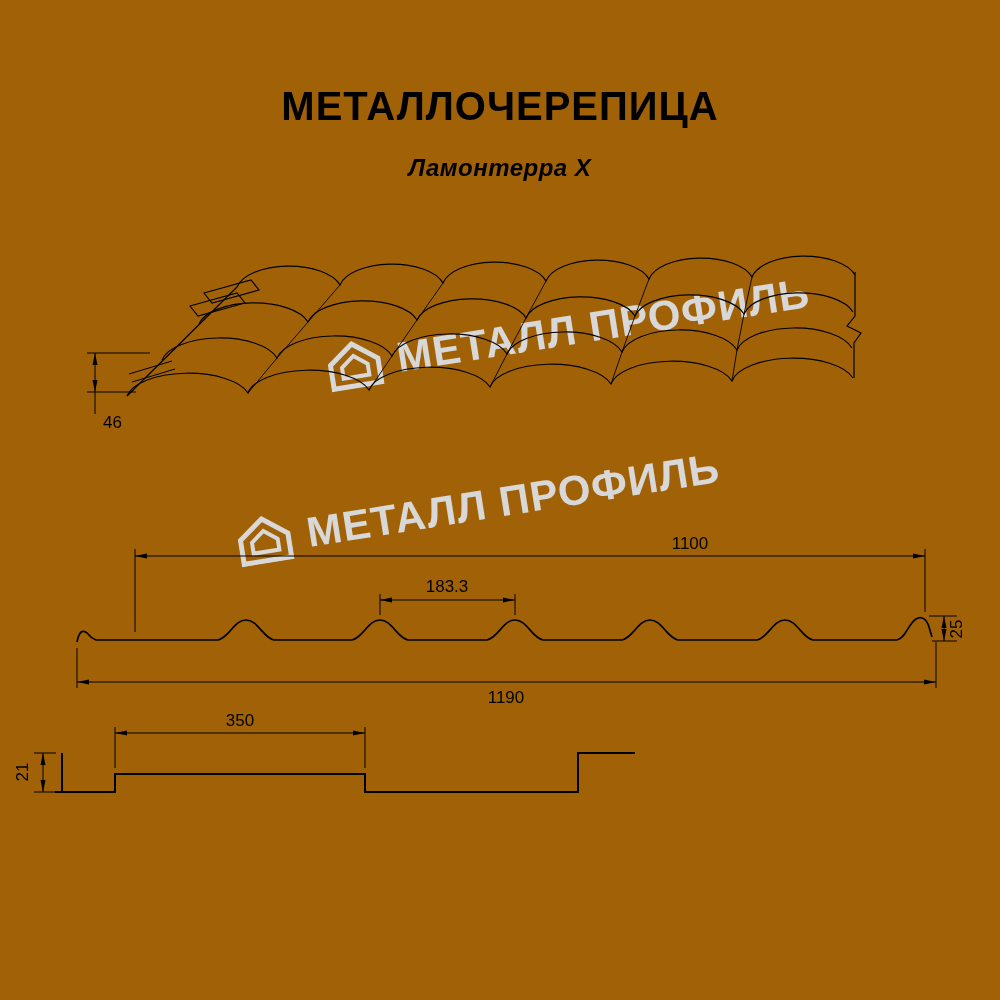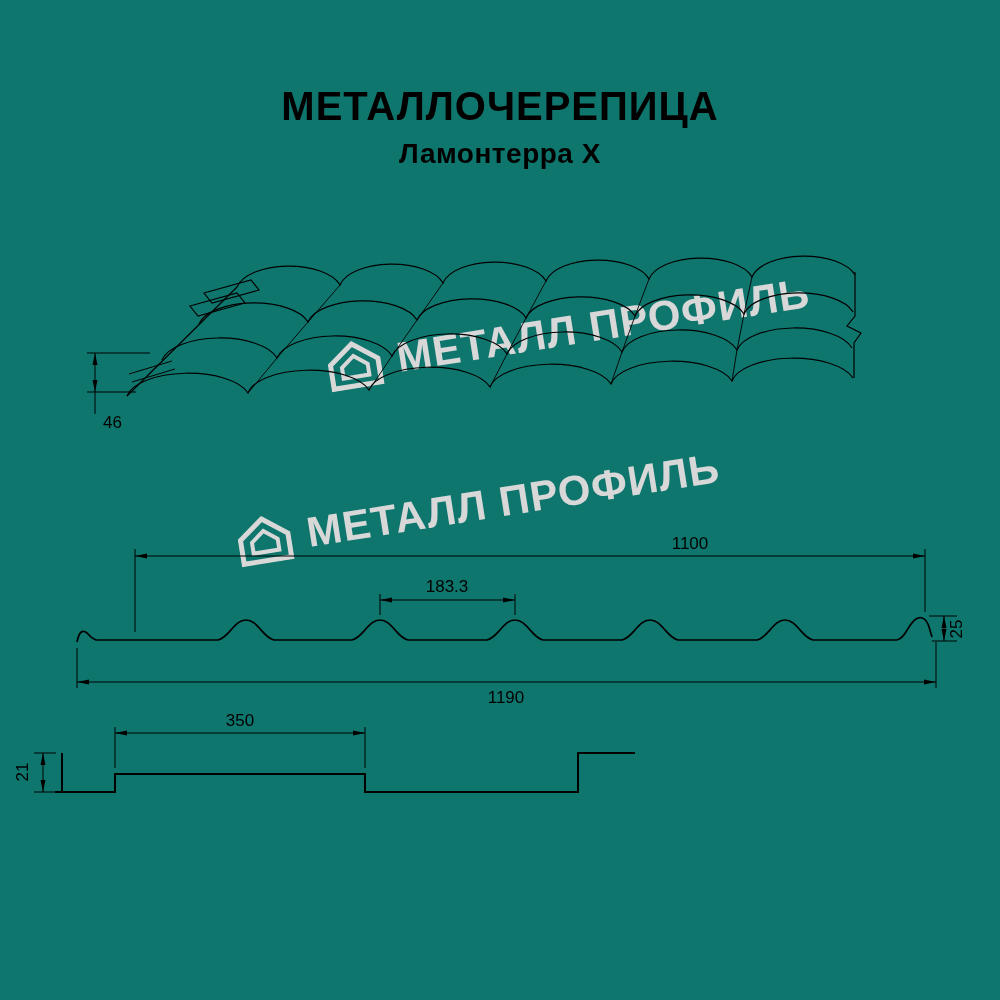--- a/index.html
+++ b/index.html
@@ -1,26 +1,26 @@
 <!DOCTYPE html>
 <html><head>
 <meta charset="utf-8">
 <style>
   html,body { margin:0; padding:0; background:#ffffff; }
   .page {
-    position:relative; width:1000px; height:1000px; background:#0f766e;
+    position:relative; width:1000px; height:1000px; background:#a16207;
     overflow:hidden; font-family:"Liberation Sans", sans-serif;
   }
   .title {
     position:absolute; top:84px; left:0; width:100%; text-align:center;
     font-size:40px; font-weight:800; letter-spacing:1px; color:#000;
   }
   .subtitle {
-    position:absolute; top:138px; left:0; width:100%; text-align:center;
-    font-size:28px; font-weight:700; letter-spacing:0.5px; color:#000;
+    position:absolute; top:154px; left:0; width:100%; text-align:center;
+    font-size:24px; font-weight:700; letter-spacing:0.5px; color:#000;font-style:italic;
   }
   .watermark {
     position:absolute; display:flex; align-items:center; gap:16px;
     transform:rotate(-9deg); transform-origin:left center;
     color:#d8d8d8; font-weight:700; font-size:42px; letter-spacing:1px;
     white-space:nowrap; z-index:1; user-select:none;
   }
   .watermark svg { display:block; }
   svg.drawing { position:absolute; left:0; top:0; z-index:2; }
   .dim-label { font-family:"Liberation Sans", sans-serif; font-size:17px; font-weight:500; fill:#000; }

